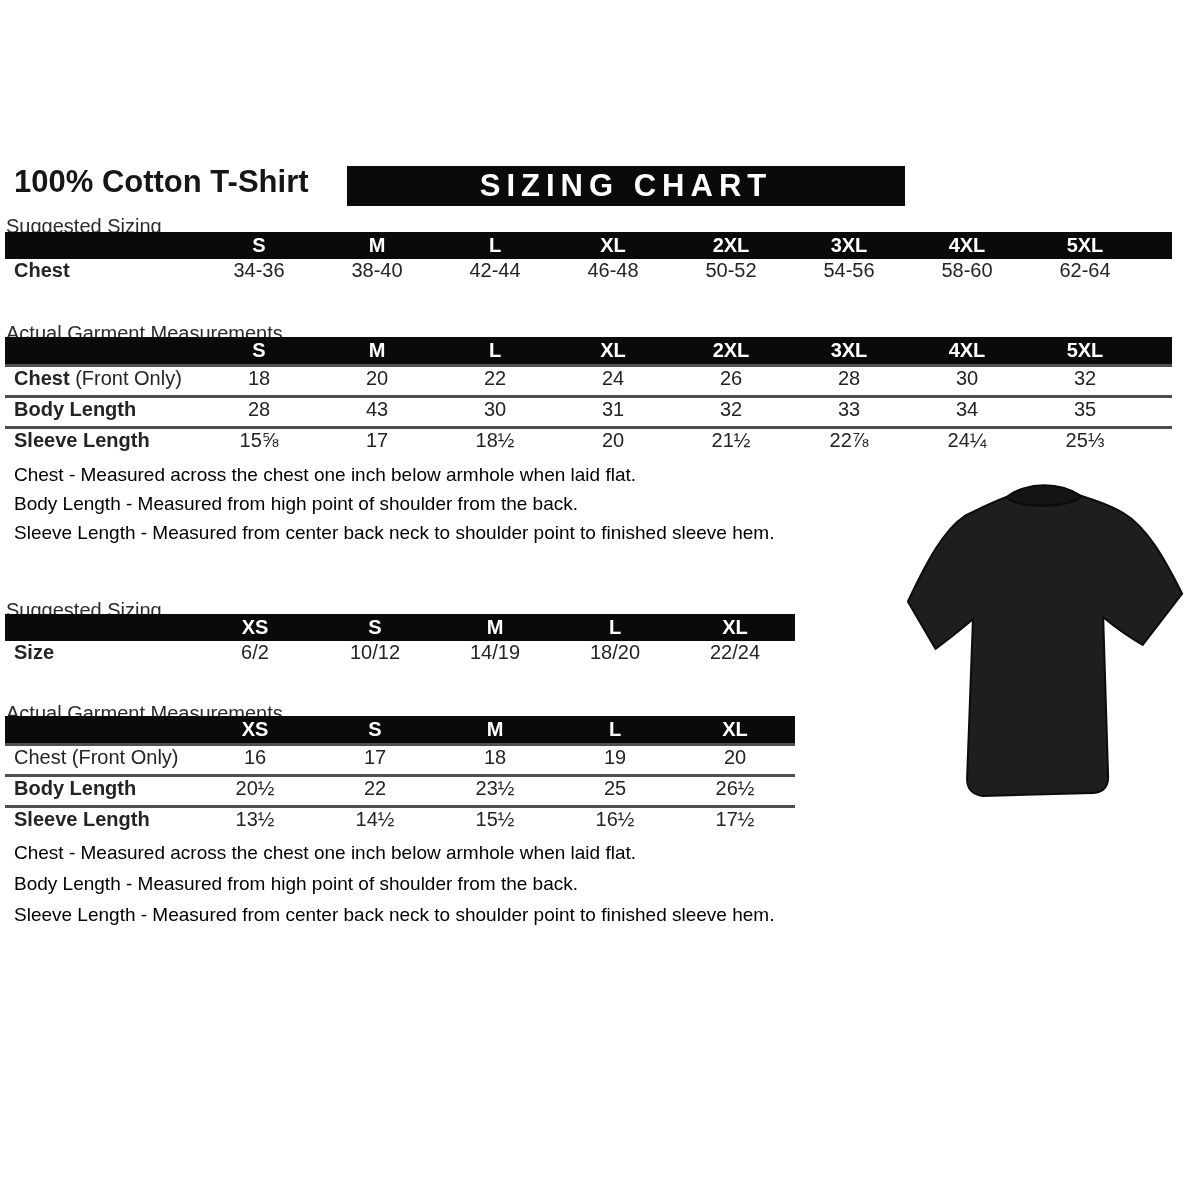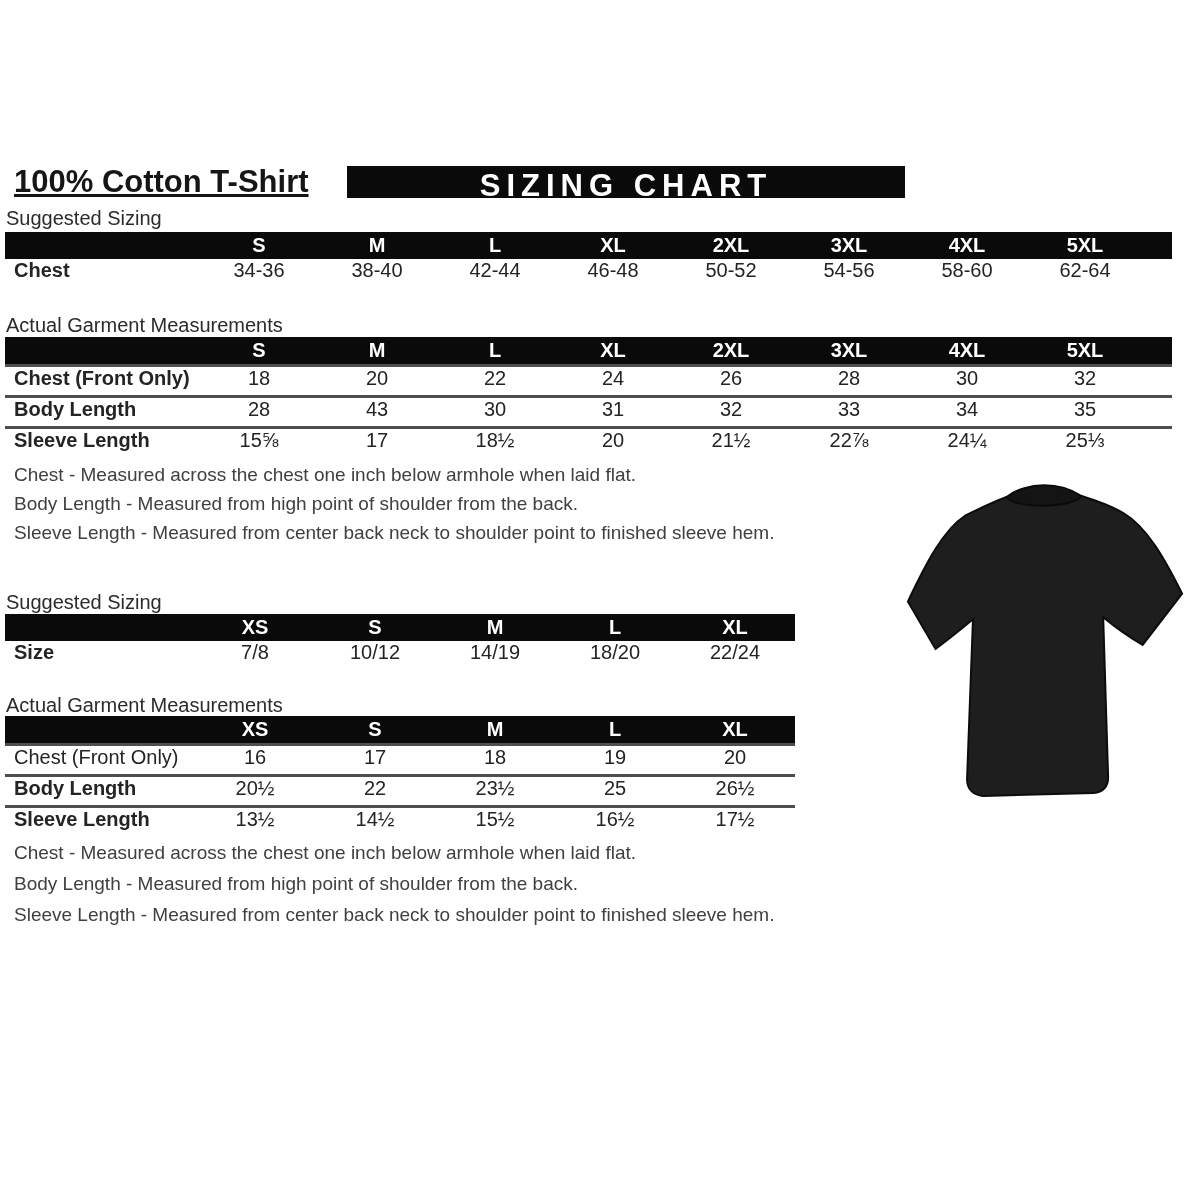--- a/index.html
+++ b/index.html
@@ -1,39 +1,39 @@
 <!DOCTYPE html>
 <html><head>
 <meta charset="utf-8">
 <style>
   html,body { margin:0; padding:0; background:#ffffff; }
   .page {
     position:relative; width:1200px; height:1200px; background:#ffffff;
     font-family:"Liberation Sans", sans-serif; color:#1d1d1d; overflow:hidden;
   }
   .abs { position:absolute; }
-  .h1 { font-size:31px; font-weight:bold; color:#161616; white-space:nowrap;text-decoration:underline; }
+  .h1 { font-size:31px; font-weight:bold; color:#161616; white-space:nowrap; }
   .banner {
     background:#0a0a0a; color:#ffffff; font-weight:bold; font-size:31px;
-    letter-spacing:6px; text-align:center; line-height:40px; height:32px;
+    letter-spacing:6px; text-align:center; line-height:40px; height:40px;
   }
-  .sec-label { font-size:20px; color:#2b2b2b; }
+  .sec-label { font-size:20px; color:#2b2b2b;margin-top:8px; }
   .bar { background:#0a0a0a; display:flex; align-items:center; height:27px; }
   .th { color:#ffffff; font-weight:bold; font-size:20px; text-align:center; }
   .trow { display:flex; align-items:flex-start; font-size:20px; color:#242424; }
   .trow.lined { border-top:3px solid #4f4f4f; }
   .col-label { width:195px; padding-left:9px; font-weight:bold; box-sizing:border-box; white-space:nowrap; }
   .col { width:118px; text-align:center; }
   .y .col-label { width:190px; }
   .y .col { width:120px; }
-  .suffix { font-weight:bold; }
+  .suffix { font-weight:normal; }
   .reg { font-weight:normal; }
   .row-tall { height:34px; }
   .row-mid { height:28px; }
-  .note { font-size:19px; color:#404040; margin:0 0 8px 0; line-height:21px; white-space:nowrap; }
+  .note { font-size:19px; color:#000000; margin:0 0 8px 0; line-height:21px; white-space:nowrap; }
   .tshirt-wrap { width:296px; height:338px; }
 </style>
 </head>
 <body>
 
 <div class="page">
 
   <div class="abs h1" style="left:14px; top:164px;">100% Cotton T-Shirt</div>
   <div class="abs banner" style="left:347px; top:166px; width:558px;">SIZING CHART</div>
 
@@ -126,21 +126,21 @@
     <div class="bar">
       <div class="col-label"></div>
       <div class="col th">XS</div>
       <div class="col th">S</div>
       <div class="col th">M</div>
       <div class="col th">L</div>
       <div class="col th">XL</div>
     </div>
     <div class="trow row-tall">
       <div class="col-label">Size</div>
-      <div class="col">7/8</div>
+      <div class="col">6/2</div>
       <div class="col">10/12</div>
       <div class="col">14/19</div>
       <div class="col">18/20</div>
       <div class="col">22/24</div>
     </div>
   </div>
 
   <div class="abs sec-label" style="left:6px; top:694px;">Actual Garment Measurements</div>
 
   <div class="abs y" style="left:5px; top:716px; width:790px;">

